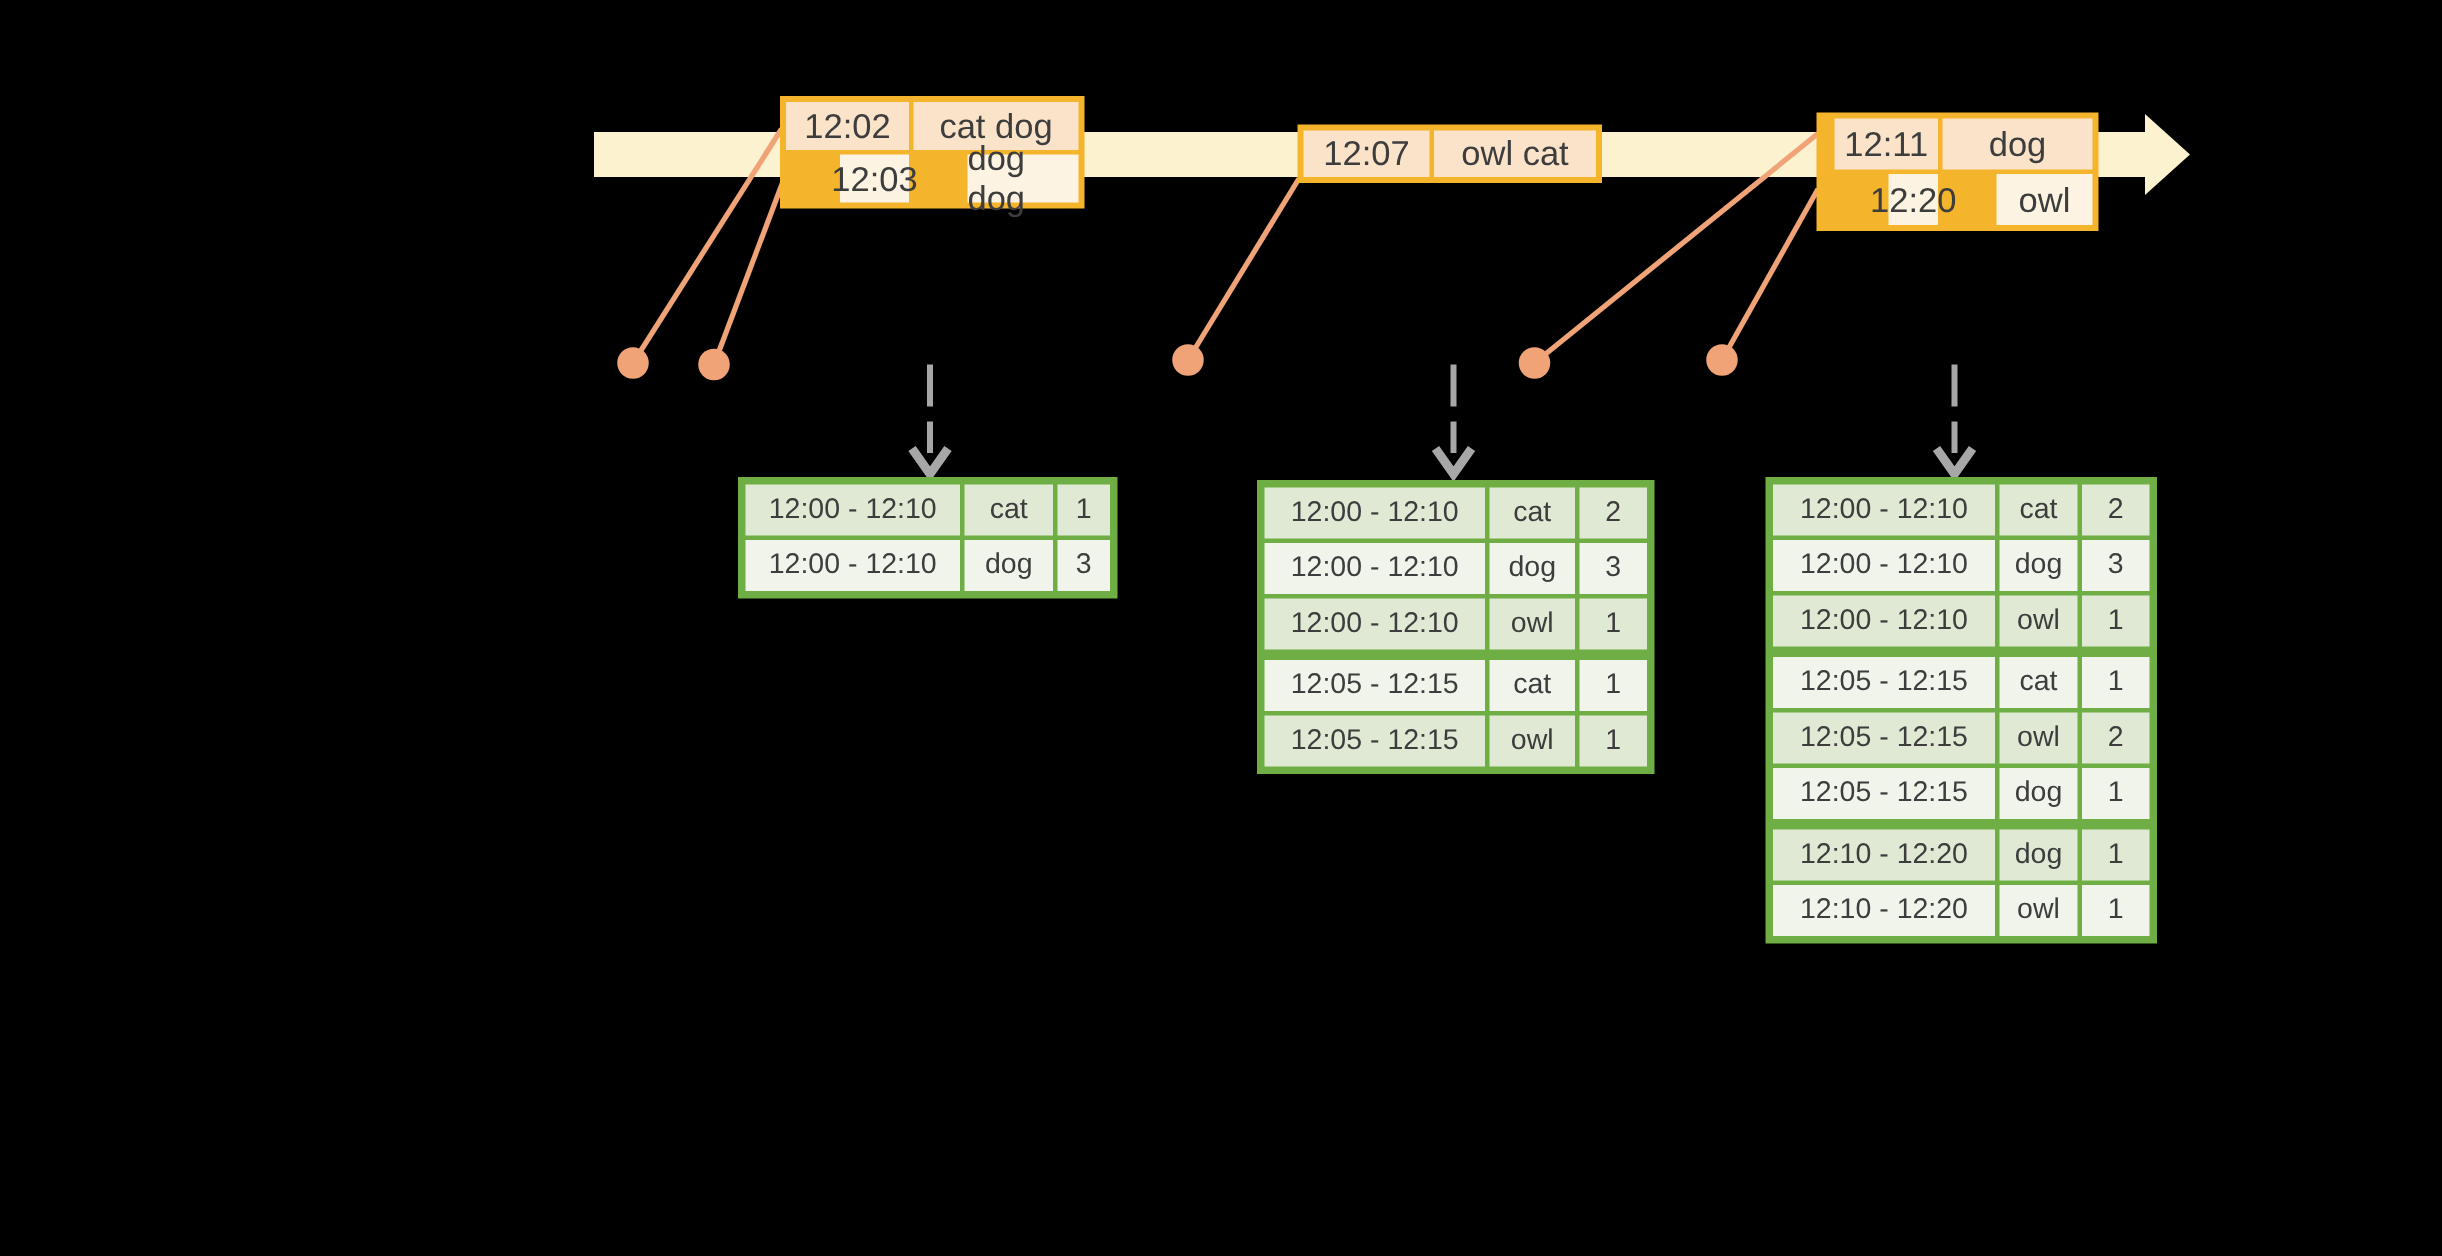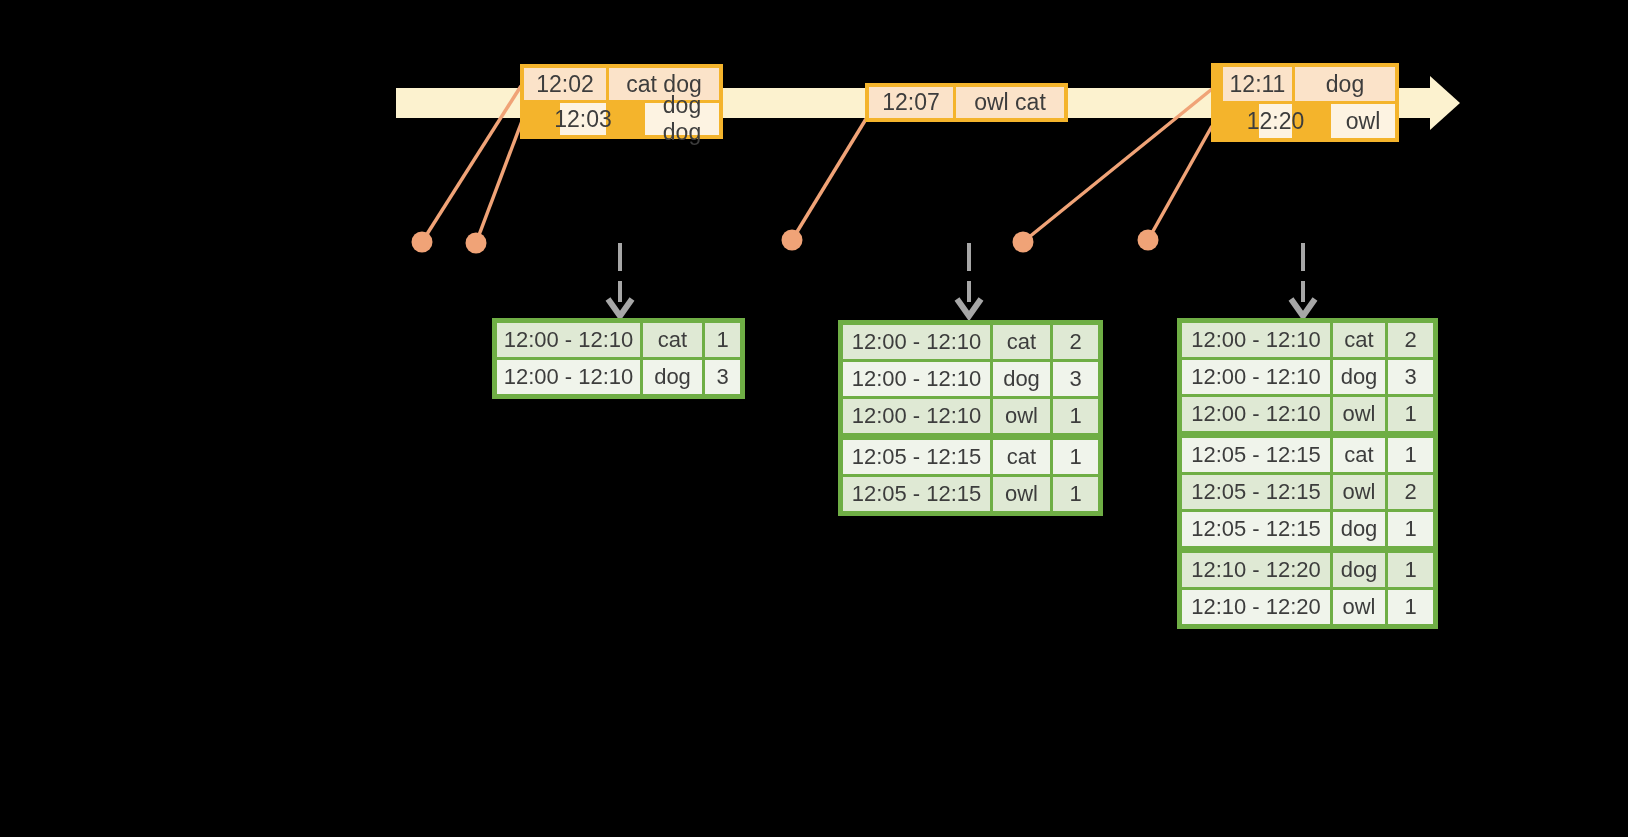--- a/index.html
+++ b/index.html
@@ -18,21 +18,21 @@
   .etable{
     position:absolute;z-index:2;background:#f4b42c;padding:4px;
     display:grid;gap:3px;font-size:23px;
   }
   .ecell{display:flex;align-items:center;justify-content:center;}
   .peach{background:#fbe3c9;}
   .cream{background:#fdf3e2;margin-left:36px;}
 
   
   .rtable{
-    position:absolute;z-index:2;background:#6fae45;padding:5px;font-size:22px;
+    position:absolute;z-index:2;background:#6fae45;padding:5px;font-size:19px;
   }
   .rrow{display:grid;column-gap:3px;height:34px;margin-top:3px;background:#6fae45;}
   .rrow:first-child{margin-top:0;}
   .rrow.gstart{margin-top:7px;}
   .t1 .rrow{grid-template-columns:143px 59px 35px;}
   .t2 .rrow{grid-template-columns:147px 57px 45px;}
   .t3 .rrow{grid-template-columns:148px 52px 45px;}
   .rcell{display:flex;align-items:center;justify-content:center;background:#f0f4eb;}
   .rrow:nth-child(odd) .rcell{background:#dfe9d4;}
 </style>
@@ -65,33 +65,33 @@
     <g>
       <line class="gdash" x1="969" y1="243" x2="969" y2="302"></line>
       <polyline class="ghead" points="957,299 969,316 981,299"></polyline>
     </g>
     <g>
       <line class="gdash" x1="1303" y1="243" x2="1303" y2="302"></line>
       <polyline class="ghead" points="1291,299 1303,316 1315,299"></polyline>
     </g>
   </svg>
 
-  <div class="etable" style="left:520px;top:64px;grid-template-columns:82px 110px;grid-auto-rows:32px;text-align:center;">
+  <div class="etable" style="left:520px;top:64px;grid-template-columns:82px 110px;grid-auto-rows:32px;">
     <div class="ecell peach">12:02</div>
     <div class="ecell peach">cat dog</div>
     <div class="ecell cream">12:03</div>
     <div class="ecell cream">dog dog</div>
   </div>
 
   <div class="etable" style="left:865px;top:83px;grid-template-columns:84px 108px;grid-auto-rows:31px;">
     <div class="ecell peach">12:07</div>
     <div class="ecell peach">owl cat</div>
   </div>
 
-  <div class="etable" style="left:1211px;top:63px;grid-template-columns:69px 100px;grid-auto-rows:34px;padding-left:12px;">
+  <div class="etable" style="left:1211px;top:75px;grid-template-columns:69px 100px;grid-auto-rows:34px;padding-left:12px;">
     <div class="ecell peach">12:11</div>
     <div class="ecell peach">dog</div>
     <div class="ecell cream">12:20</div>
     <div class="ecell cream">owl</div>
   </div>
 
   <div class="rtable t1" style="left:492px;top:318px;">
     <div class="rrow">
       <div class="rcell">12:00 - 12:10</div>
       <div class="rcell">cat</div>

